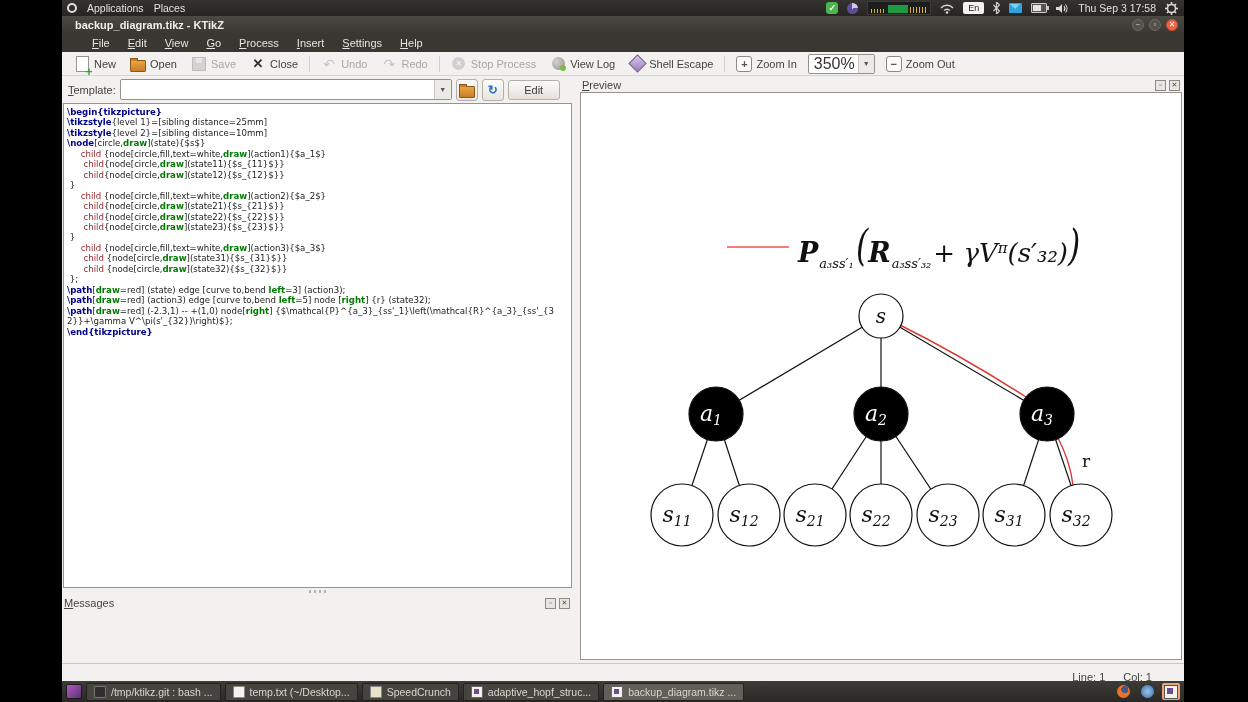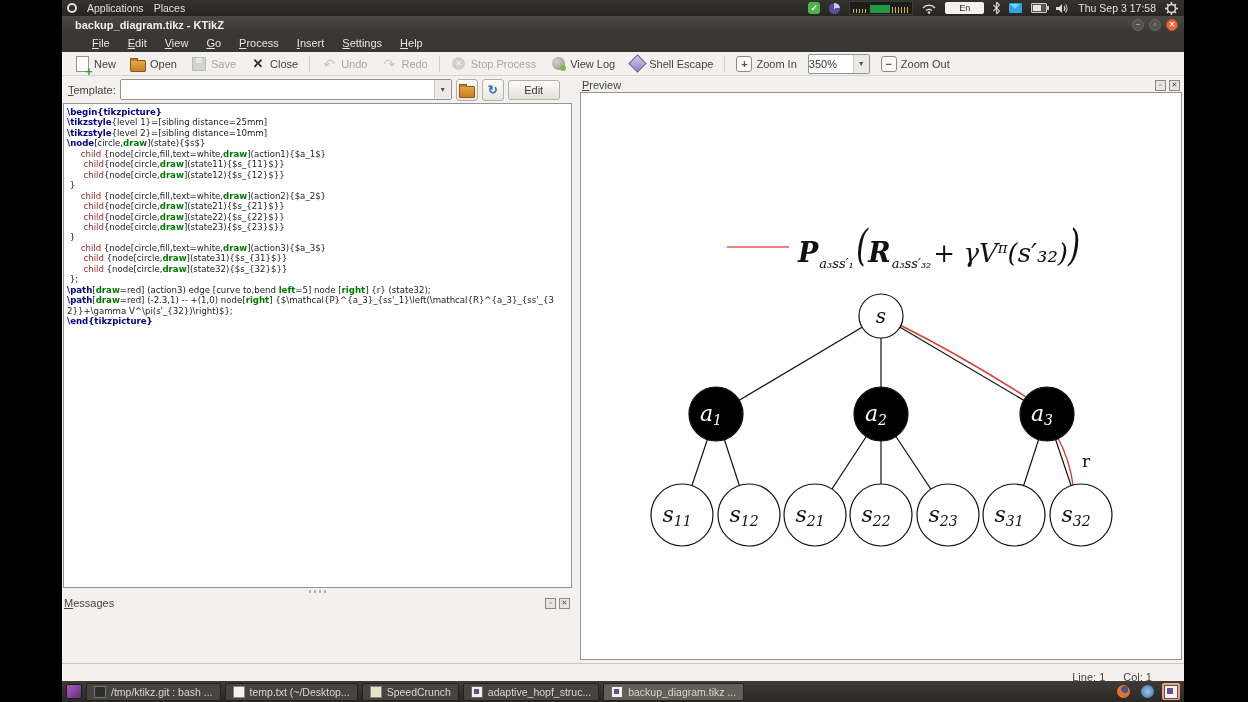--- a/index.html
+++ b/index.html
@@ -18,21 +18,21 @@
   .tray-check{width:12px;height:12px;border-radius:3px;background:#4eb44e;color:#fff;
     font-size:9px;font-weight:bold;display:flex;align-items:center;justify-content:center;}
   .tray-pie{width:11px;height:11px;border-radius:50%;
     background:conic-gradient(#cfc8ea 0 90deg,#5a4d9c 90deg 360deg);}
   .tray-mon{width:62px;height:12px;background:#1d1d1b;border:1px solid #3c3b37;position:relative;overflow:hidden;}
   .tray-mon .seg1{position:absolute;left:3px;bottom:1px;width:14px;height:4px;
     background:repeating-linear-gradient(90deg,#d8b33c 0 1px,transparent 1px 3px);}
   .tray-mon .seg2{position:absolute;left:20px;bottom:1px;width:20px;height:8px;background:#1f9a43;}
   .tray-mon .seg3{position:absolute;left:42px;bottom:1px;width:17px;height:6px;
     background:repeating-linear-gradient(90deg,#d8b33c 0 1px,transparent 1px 3px);}
-  .tray-en{background:#f4f2ee;color:#2c2b27;padding:0 14px;height:12px;line-height:12px;
+  .tray-en{background:#f4f2ee;color:#2c2b27;padding:0 5px;height:12px;line-height:12px;
     font-size:9px;border-radius:2px;}
   .tray-mail{width:13px;height:10px;background:#2ea3e0;position:relative;border-radius:1px;}
   .tray-mail:before{content:"";position:absolute;left:1px;top:1px;border-left:5.5px solid transparent;
     border-right:5.5px solid transparent;border-top:5px solid #7fcdf2;}
   .tray-batt{width:14px;height:8px;border:1px solid #cfccc4;border-radius:1px;position:relative;background:#555;}
   .tray-batt:before{content:"";position:absolute;right:-3px;top:2px;width:2px;height:4px;background:#cfccc4;}
   .tray-batt:after{content:"";position:absolute;left:1px;top:1px;bottom:1px;width:8px;background:#e8e5dd;}
   .clock{white-space:nowrap;color:#e4e1d9;}
 
   
@@ -72,21 +72,21 @@
     font-weight:bold;display:inline-flex;align-items:center;justify-content:center;}
   .ic-viewlog{width:13px;height:13px;border-radius:50%;
     background:radial-gradient(circle at 35% 35%,#d6d3cc,#8f8c84);display:inline-block;position:relative;}
   .ic-viewlog:before{content:"";position:absolute;right:-1px;bottom:-1px;width:6px;height:6px;border-radius:50%;background:#7fb94a;}
   .ic-shell{width:11px;height:11px;background:linear-gradient(135deg,#d9c8ea,#9a7cc0);
     border:1px solid #6c5590;transform:rotate(45deg);display:inline-block;}
   .ic-zoombtn{width:14px;height:14px;border:1px solid #8d8a82;border-radius:3px;background:#fbfaf8;
     color:#55534d;display:inline-flex;align-items:center;justify-content:center;font-size:11px;font-weight:bold;}
   .combo{display:inline-flex;align-items:center;height:18px;border:1px solid #969289;border-radius:2px;
     background:#fff;margin:0 3px;}
-  .combo .val{width:44px;font-size:11px;color:#333;}
+  .combo .val{width:44px;font-size:16px;color:#333;padding-left:5px;}
   .combo .arrow{width:15px;height:100%;border-left:1px solid #c9c5bf;background:#eceae6;
     display:flex;align-items:center;justify-content:center;font-size:7px;color:#555;}
 
   
   .template-row{position:absolute;left:0;top:76px;width:513px;height:27px;display:flex;
     align-items:center;padding-left:6px;box-sizing:border-box;gap:4px;}
   .label-sm{font-size:11px;color:#44433f;}
   .label-sm::first-letter{text-decoration:underline;}
   .template-combo{flex:0 0 330px;height:19px;background:#fff;border:1px solid #969289;border-radius:2px;
     display:flex;align-items:center;}
@@ -408,20 +408,21 @@
           <div class="code-line"><span class="tok-plain"> }</span></div>
           <div class="code-line"><span class="tok-plain"> </span><span class="tok-child">child</span><span class="tok-plain"> {node[circle,fill,text=white,</span><span class="tok-kw">draw</span><span class="tok-plain">](action2){$a_2$}</span></div>
           <div class="code-line"><span class="tok-plain">  </span><span class="tok-child">child</span><span class="tok-plain">{node[circle,</span><span class="tok-kw">draw</span><span class="tok-plain">](state21){$s_{21}$}}</span></div>
           <div class="code-line"><span class="tok-plain">  </span><span class="tok-child">child</span><span class="tok-plain">{node[circle,</span><span class="tok-kw">draw</span><span class="tok-plain">](state22){$s_{22}$}}</span></div>
           <div class="code-line"><span class="tok-plain">  </span><span class="tok-child">child</span><span class="tok-plain">{node[circle,</span><span class="tok-kw">draw</span><span class="tok-plain">](state23){$s_{23}$}}</span></div>
           <div class="code-line"><span class="tok-plain"> }</span></div>
           <div class="code-line"><span class="tok-plain"> </span><span class="tok-child">child</span><span class="tok-plain"> {node[circle,fill,text=white,</span><span class="tok-kw">draw</span><span class="tok-plain">](action3){$a_3$}</span></div>
           <div class="code-line"><span class="tok-plain">  </span><span class="tok-child">child</span><span class="tok-plain"> {node[circle,</span><span class="tok-kw">draw</span><span class="tok-plain">](state31){$s_{31}$}}</span></div>
           <div class="code-line"><span class="tok-plain">  </span><span class="tok-child">child</span><span class="tok-plain"> {node[circle,</span><span class="tok-kw">draw</span><span class="tok-plain">](state32){$s_{32}$}}</span></div>
           <div class="code-line"><span class="tok-plain"> };</span></div>
+          <div class="code-line"><span class="tok-cmd">\path</span><span class="tok-plain">[</span><span class="tok-kw">draw</span><span class="tok-plain">=red] (state) edge [curve to,bend </span><span class="tok-kw">left</span><span class="tok-plain">=3] (action3);</span></div>
           <div class="code-line"><span class="tok-cmd">\path</span><span class="tok-plain">[</span><span class="tok-kw">draw</span><span class="tok-plain">=red] (action3) edge [curve to,bend </span><span class="tok-kw">left</span><span class="tok-plain">=5] node [</span><span class="tok-kw">right</span><span class="tok-plain">] {r} (state32);</span></div>
           <div class="code-line"><span class="tok-cmd">\path</span><span class="tok-plain">[</span><span class="tok-kw">draw</span><span class="tok-plain">=red] (-2.3,1) -- +(1,0) node[</span><span class="tok-kw">right</span><span class="tok-plain">] {$\mathcal{P}^{a_3}_{ss'_1}\left(\mathcal{R}^{a_3}_{ss'_{32}}+\gamma V^\pi(s'_{32})\right)$};</span></div>
           <div class="code-line"><span class="tok-cmd">\end{tikzpicture}</span></div>
         </div>
     </div>
     <div class="h-splitter">
         <span class="dots"></span>
       </div>
 
     <div class="messages-header">

